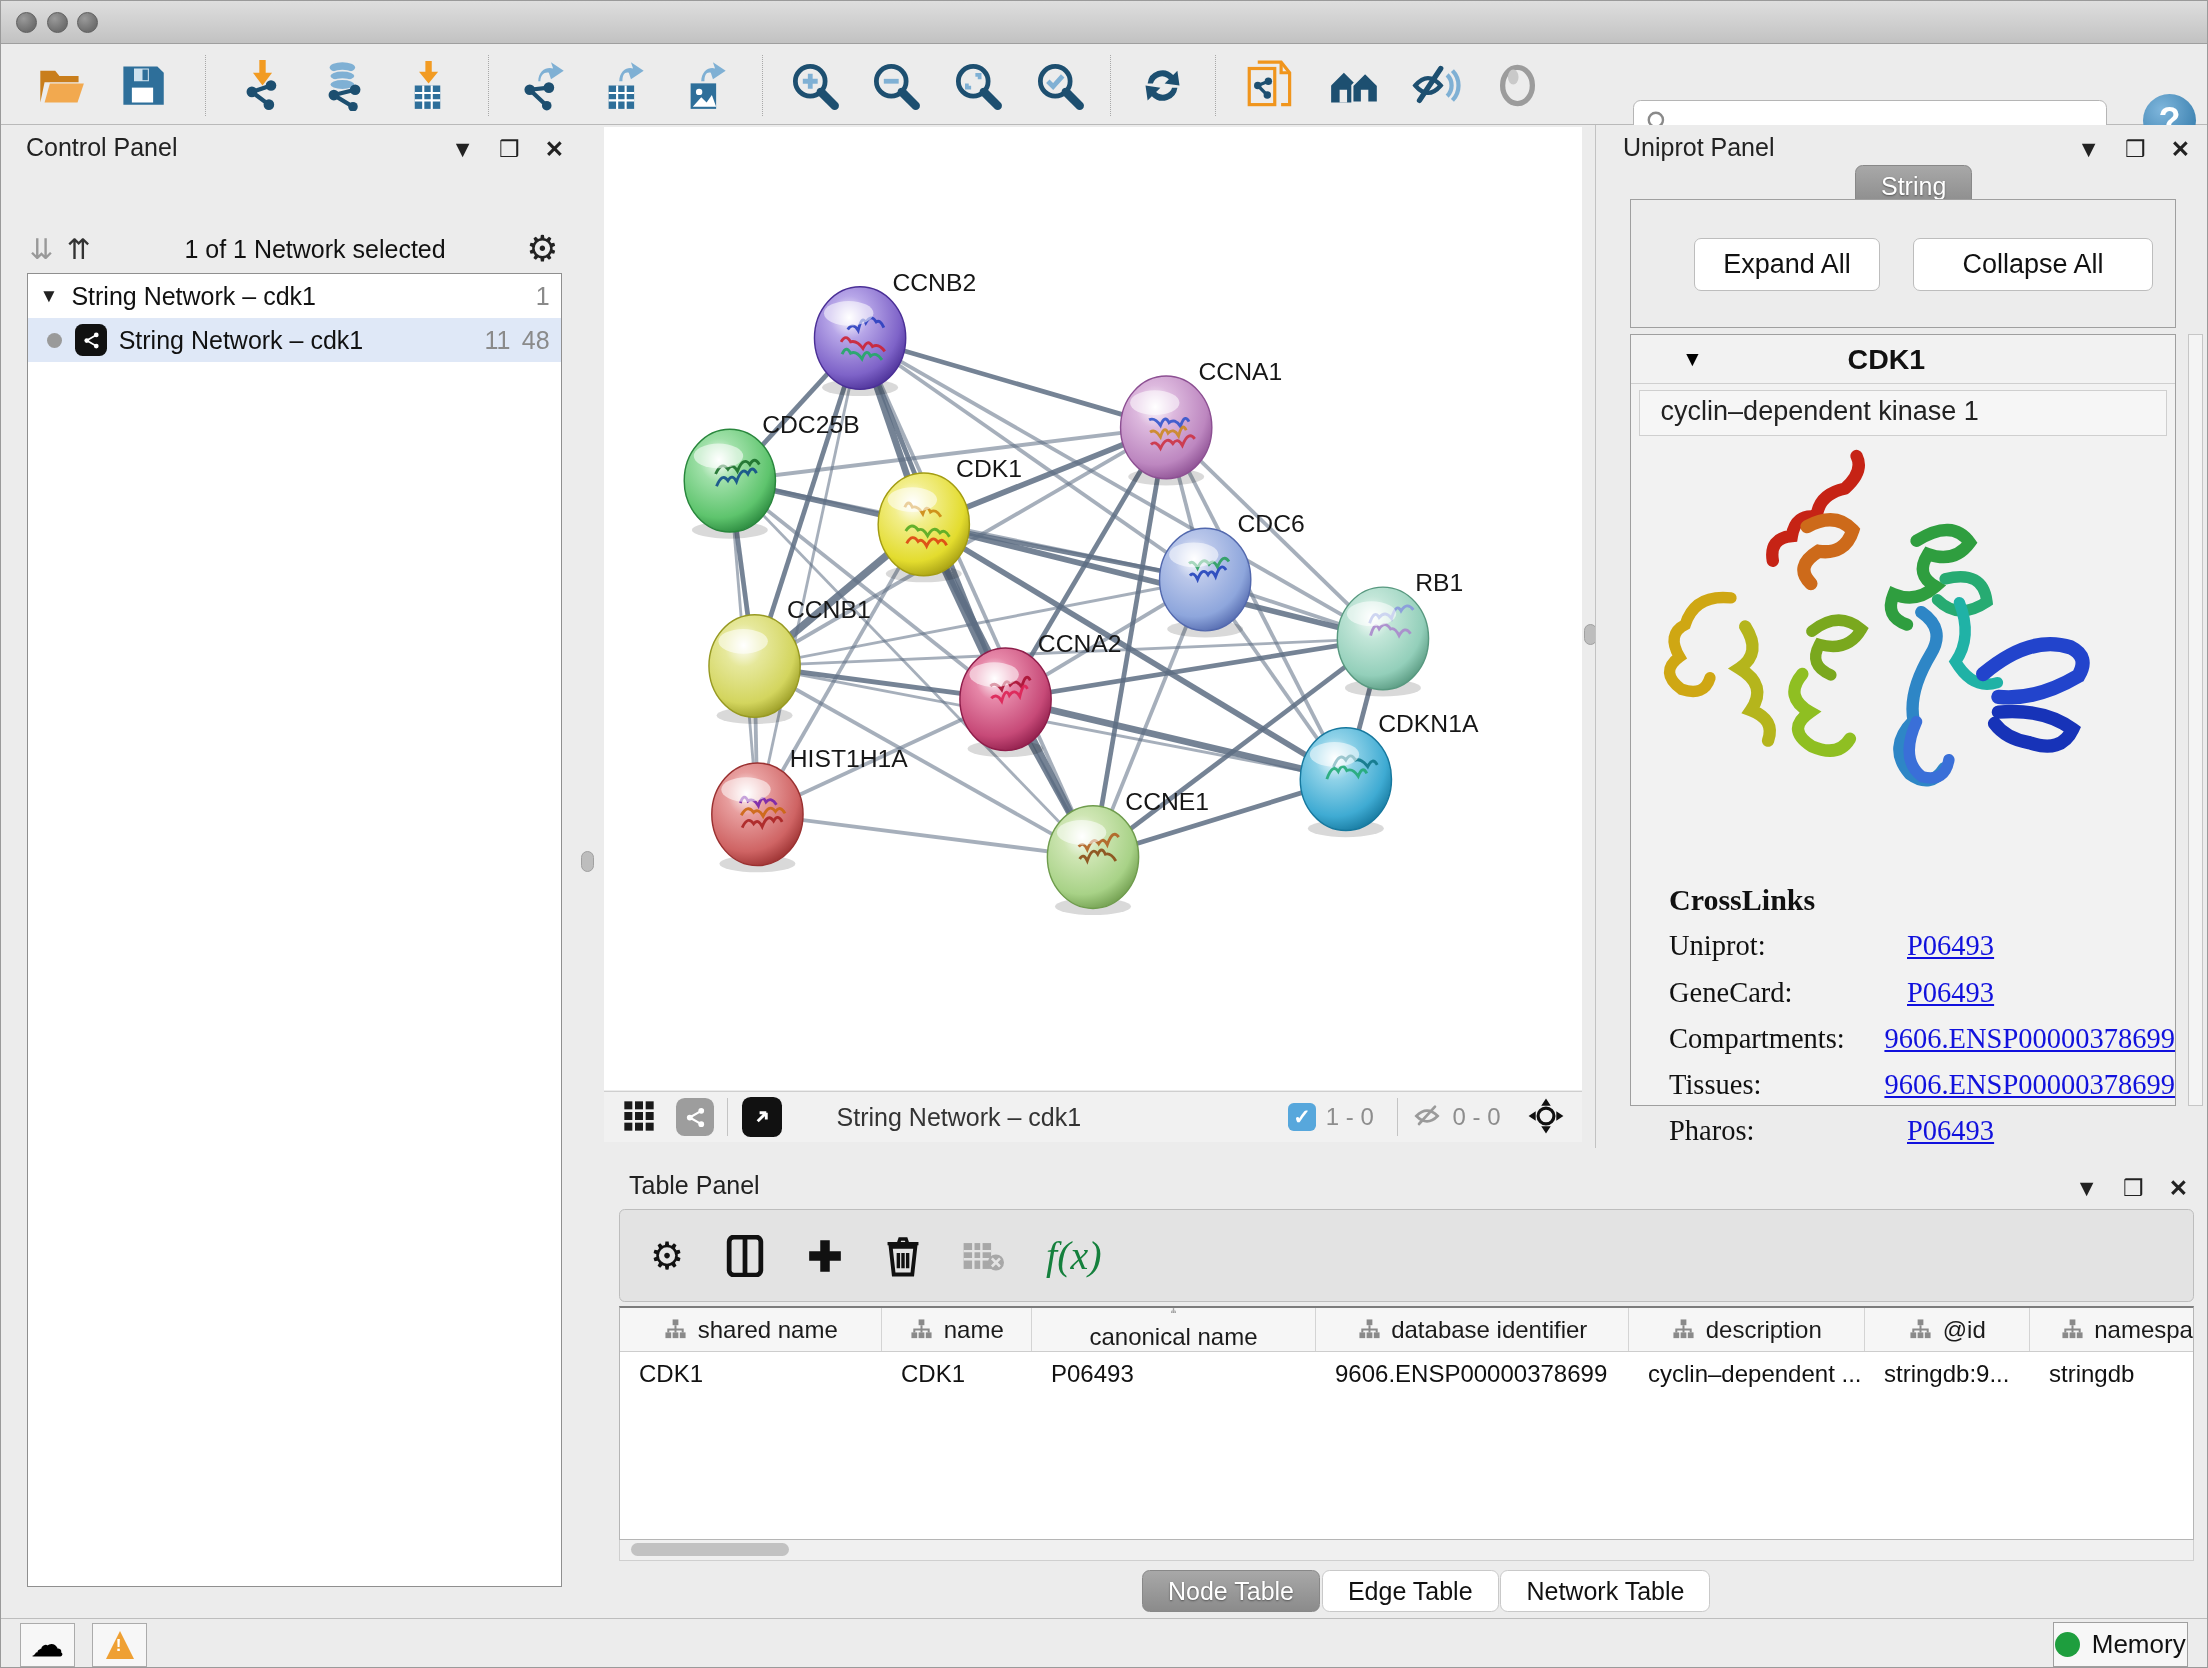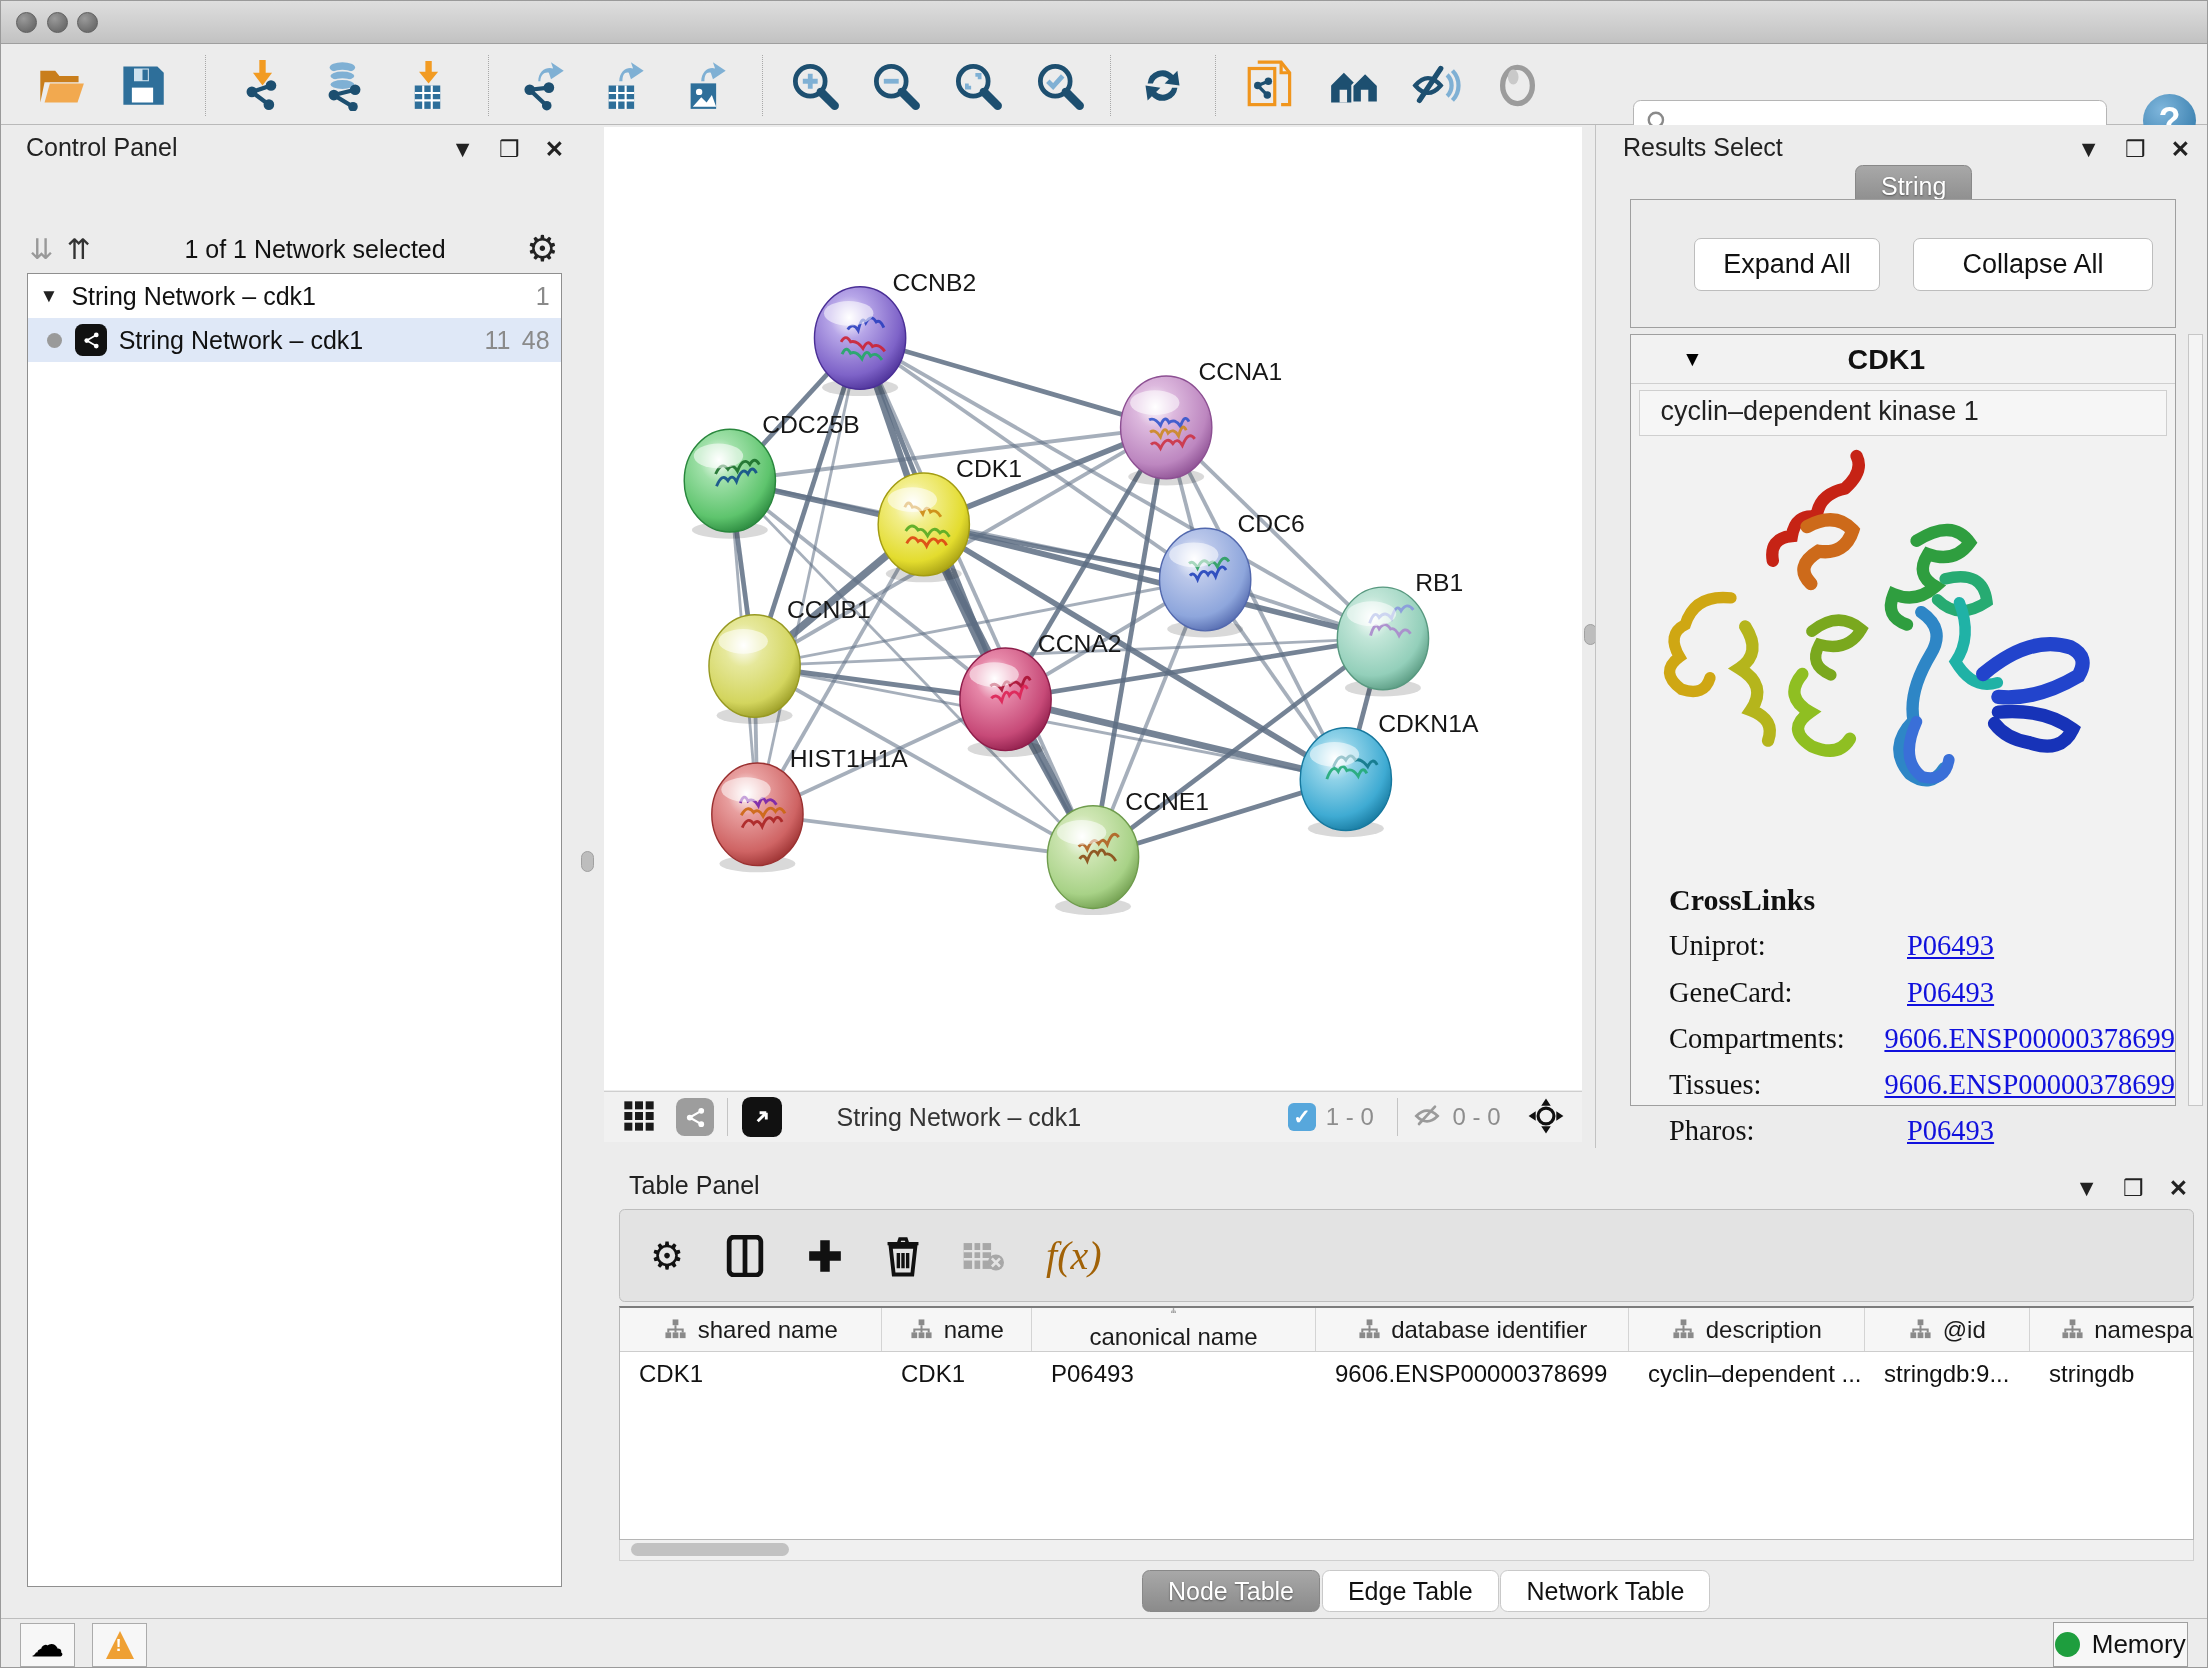--- a/index.html
+++ b/index.html
@@ -101,21 +101,21 @@
     background:#f4f4f4; border:1px solid #c6c6c6; }
 
   
   .table-panel { position:absolute; left:603px; top:1147px; width:1605px; height:470px; background:#ececec; }
   .tp-title { position:absolute; left:25px; top:25px; }
   .tp-icons { right:21px; top:27px; }
   .tp-toolbar { position:absolute; left:15px; top:61px; width:1575px; height:93px;
     background:#e3e3e3; border:1px solid #bdbdbd; border-radius:5.7px; display:flex; align-items:center; gap:42px; padding-left:30px; }
   .tp-tool { font-size:38px; color:#111; display:flex; align-items:center; }
   .tp-tool.dim { color:#a4a4a4; }
-  .fx { font-family:"Liberation Serif", serif; font-style:italic; font-size:40px; color:#a16207; }
+  .fx { font-family:"Liberation Serif", serif; font-style:italic; font-size:40px; color:#15803d; }
   .tp-table { position:absolute; left:15px; top:158px; width:1575px; height:234px; background:#fff;
     border:1px solid #b5b5b5; border-top:2.9px solid #7c7c7c; overflow:hidden; }
   .tp-header { display:flex; background:#f6f6f6; border-bottom:1px solid #cdcdcd; height:44px; }
   .th { display:flex; align-items:center; justify-content:center; font-size:24px; color:#1a1a1a;
     border-right:1px solid #d4d4d4; gap:9.5px; overflow:hidden; white-space:nowrap; flex:none; }
   .tp-row { display:flex; height:44px; }
   .td { font-size:24px; color:#111; padding:7.6px 0 0 19px; white-space:nowrap; overflow:hidden; flex:none; }
   .tp-scroll { position:absolute; left:15px; top:392px; width:1575px; height:21px; background:#f0f0f0;
     border:1px solid #cfcfcf; border-top:none; }
   .tp-thumb { position:absolute; left:11.4px; top:2.9px; width:158px; height:13.3px; border-radius:6.7px; background:#c2c2c2; }
@@ -595,21 +595,21 @@
         <path d="M24 2 l6 9 h-12 Z M24 46 l6 -9 h-12 Z M2 24 l9 -6 v12 Z M46 24 l-9 -6 v12 Z" fill="#111"></path>
       </svg>
     </span>
   </div>
 
   <div class="split-dot" style="left:580px; top:850px"></div>
   <div class="split-dot" style="left:1583px; top:623px"></div>
   <div class="split-dot" style="left:1396px; top:1147px; width:21px; height:13.3px"></div>
 
   <div class="results-panel">
-    <div class="rp-title panel-title" style="position:absolute;left:27px;top:7.6px">Results Select</div>
+    <div class="rp-title panel-title" style="position:absolute;left:27px;top:7.6px">Uniprot Panel</div>
     <div class="panel-icons rp-icons">
       <span>▼</span>
       <span>❒</span>
       <span style="font-weight:bold">✕</span>
     </div>
     <div class="tabs-row rp-tab">
       <div class="tab selected">String</div>
     </div>
     <div class="rp-box1">
       <div class="rp-btn" style="left:63px;width:186px">Expand All</div>

